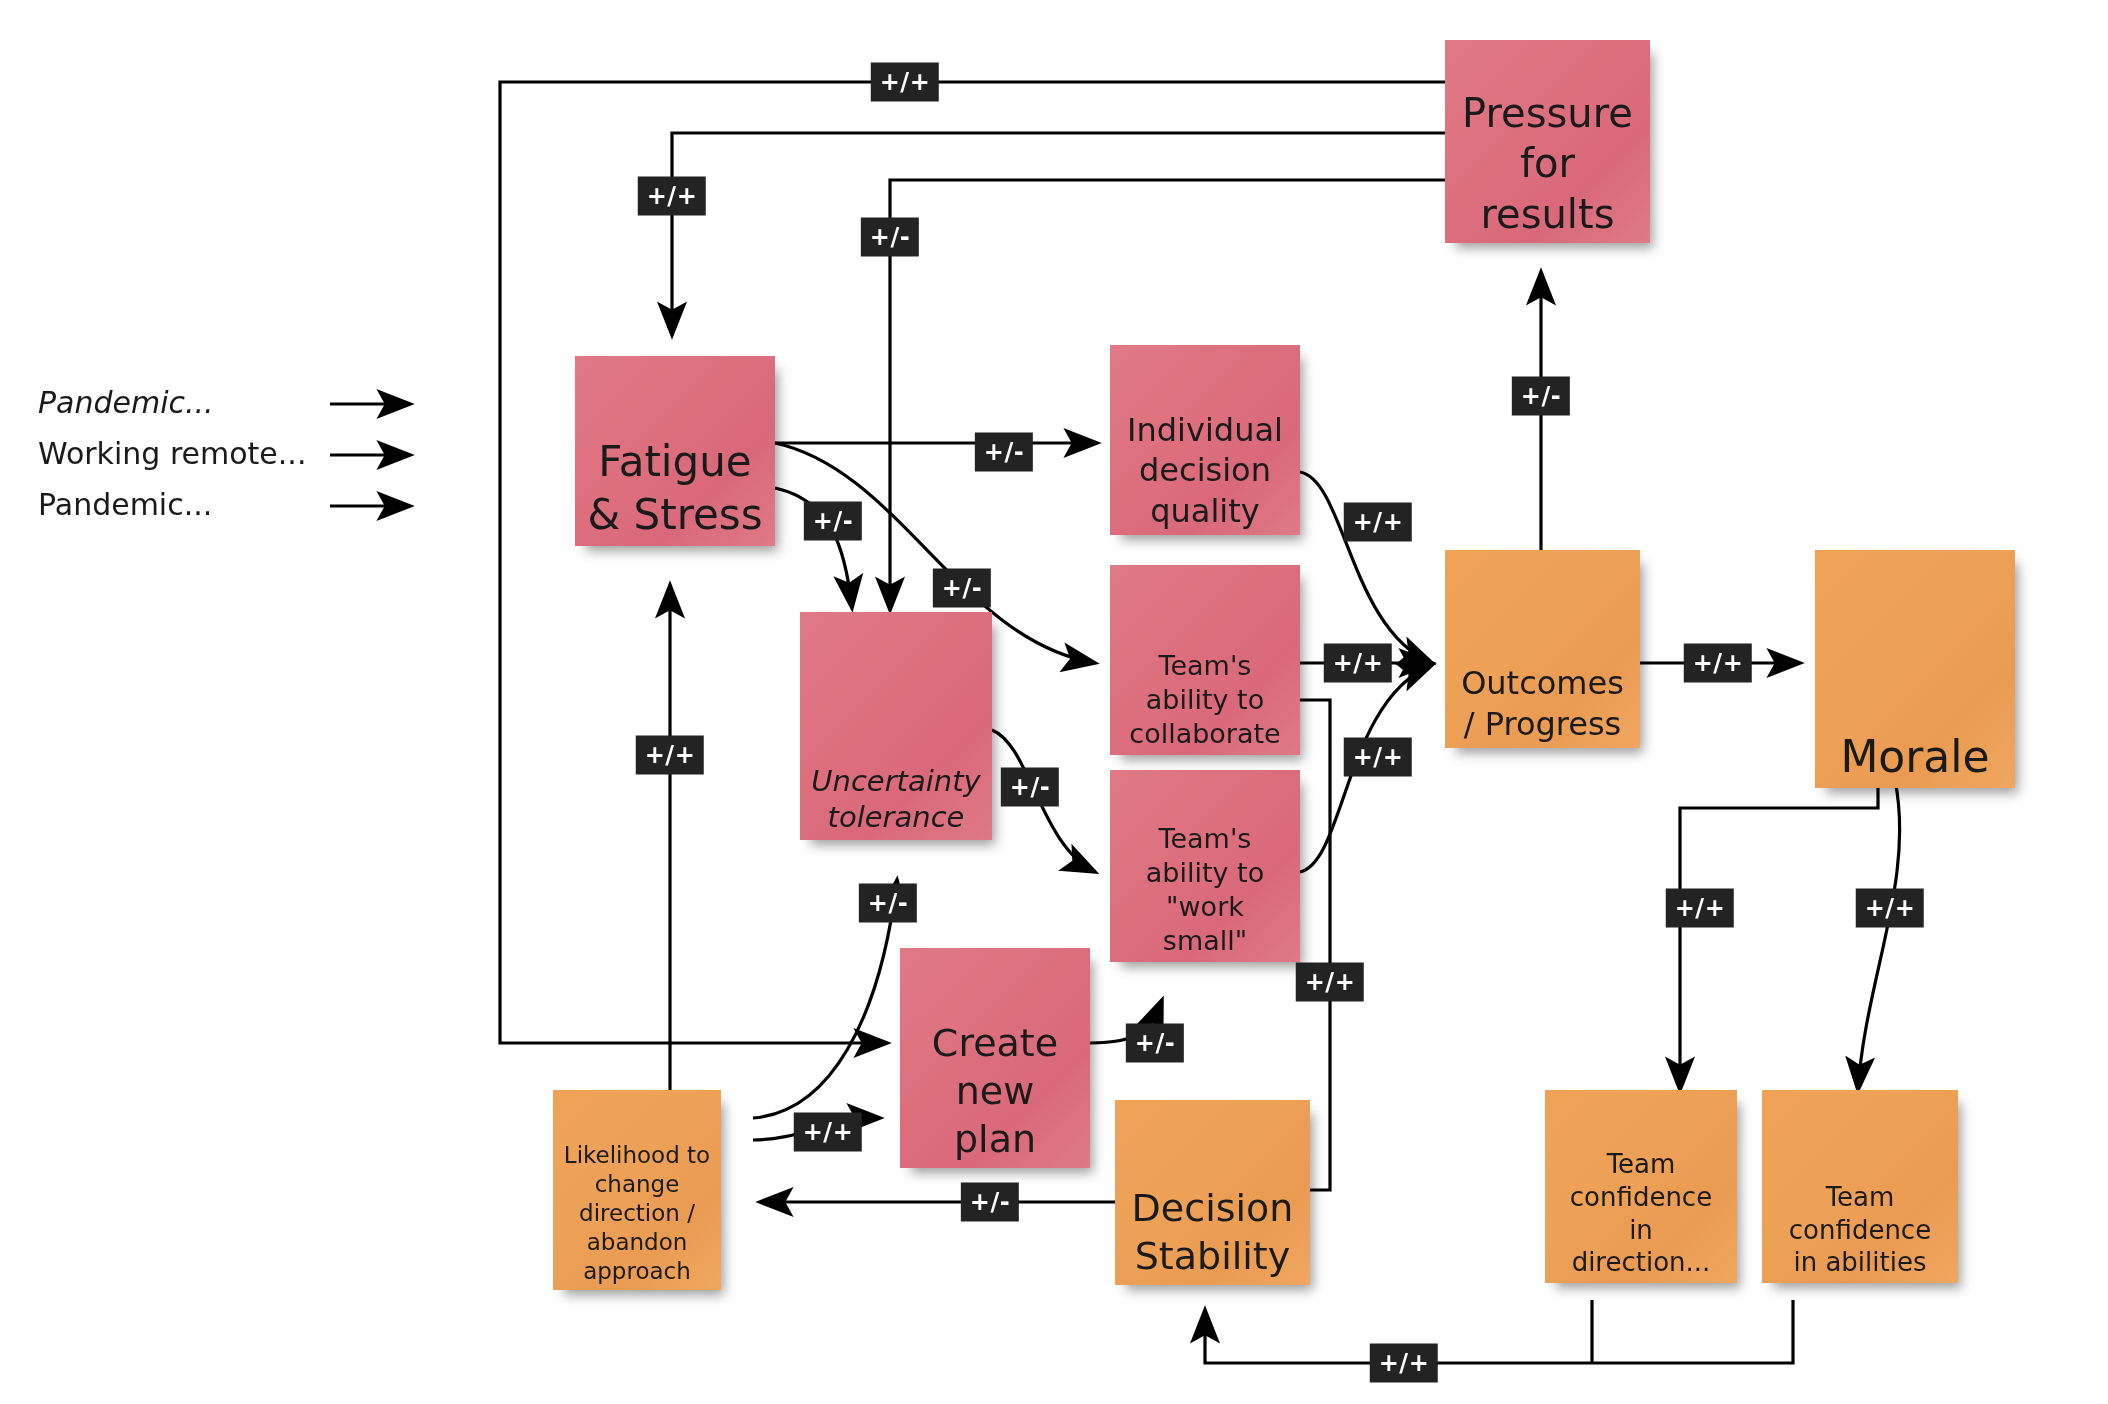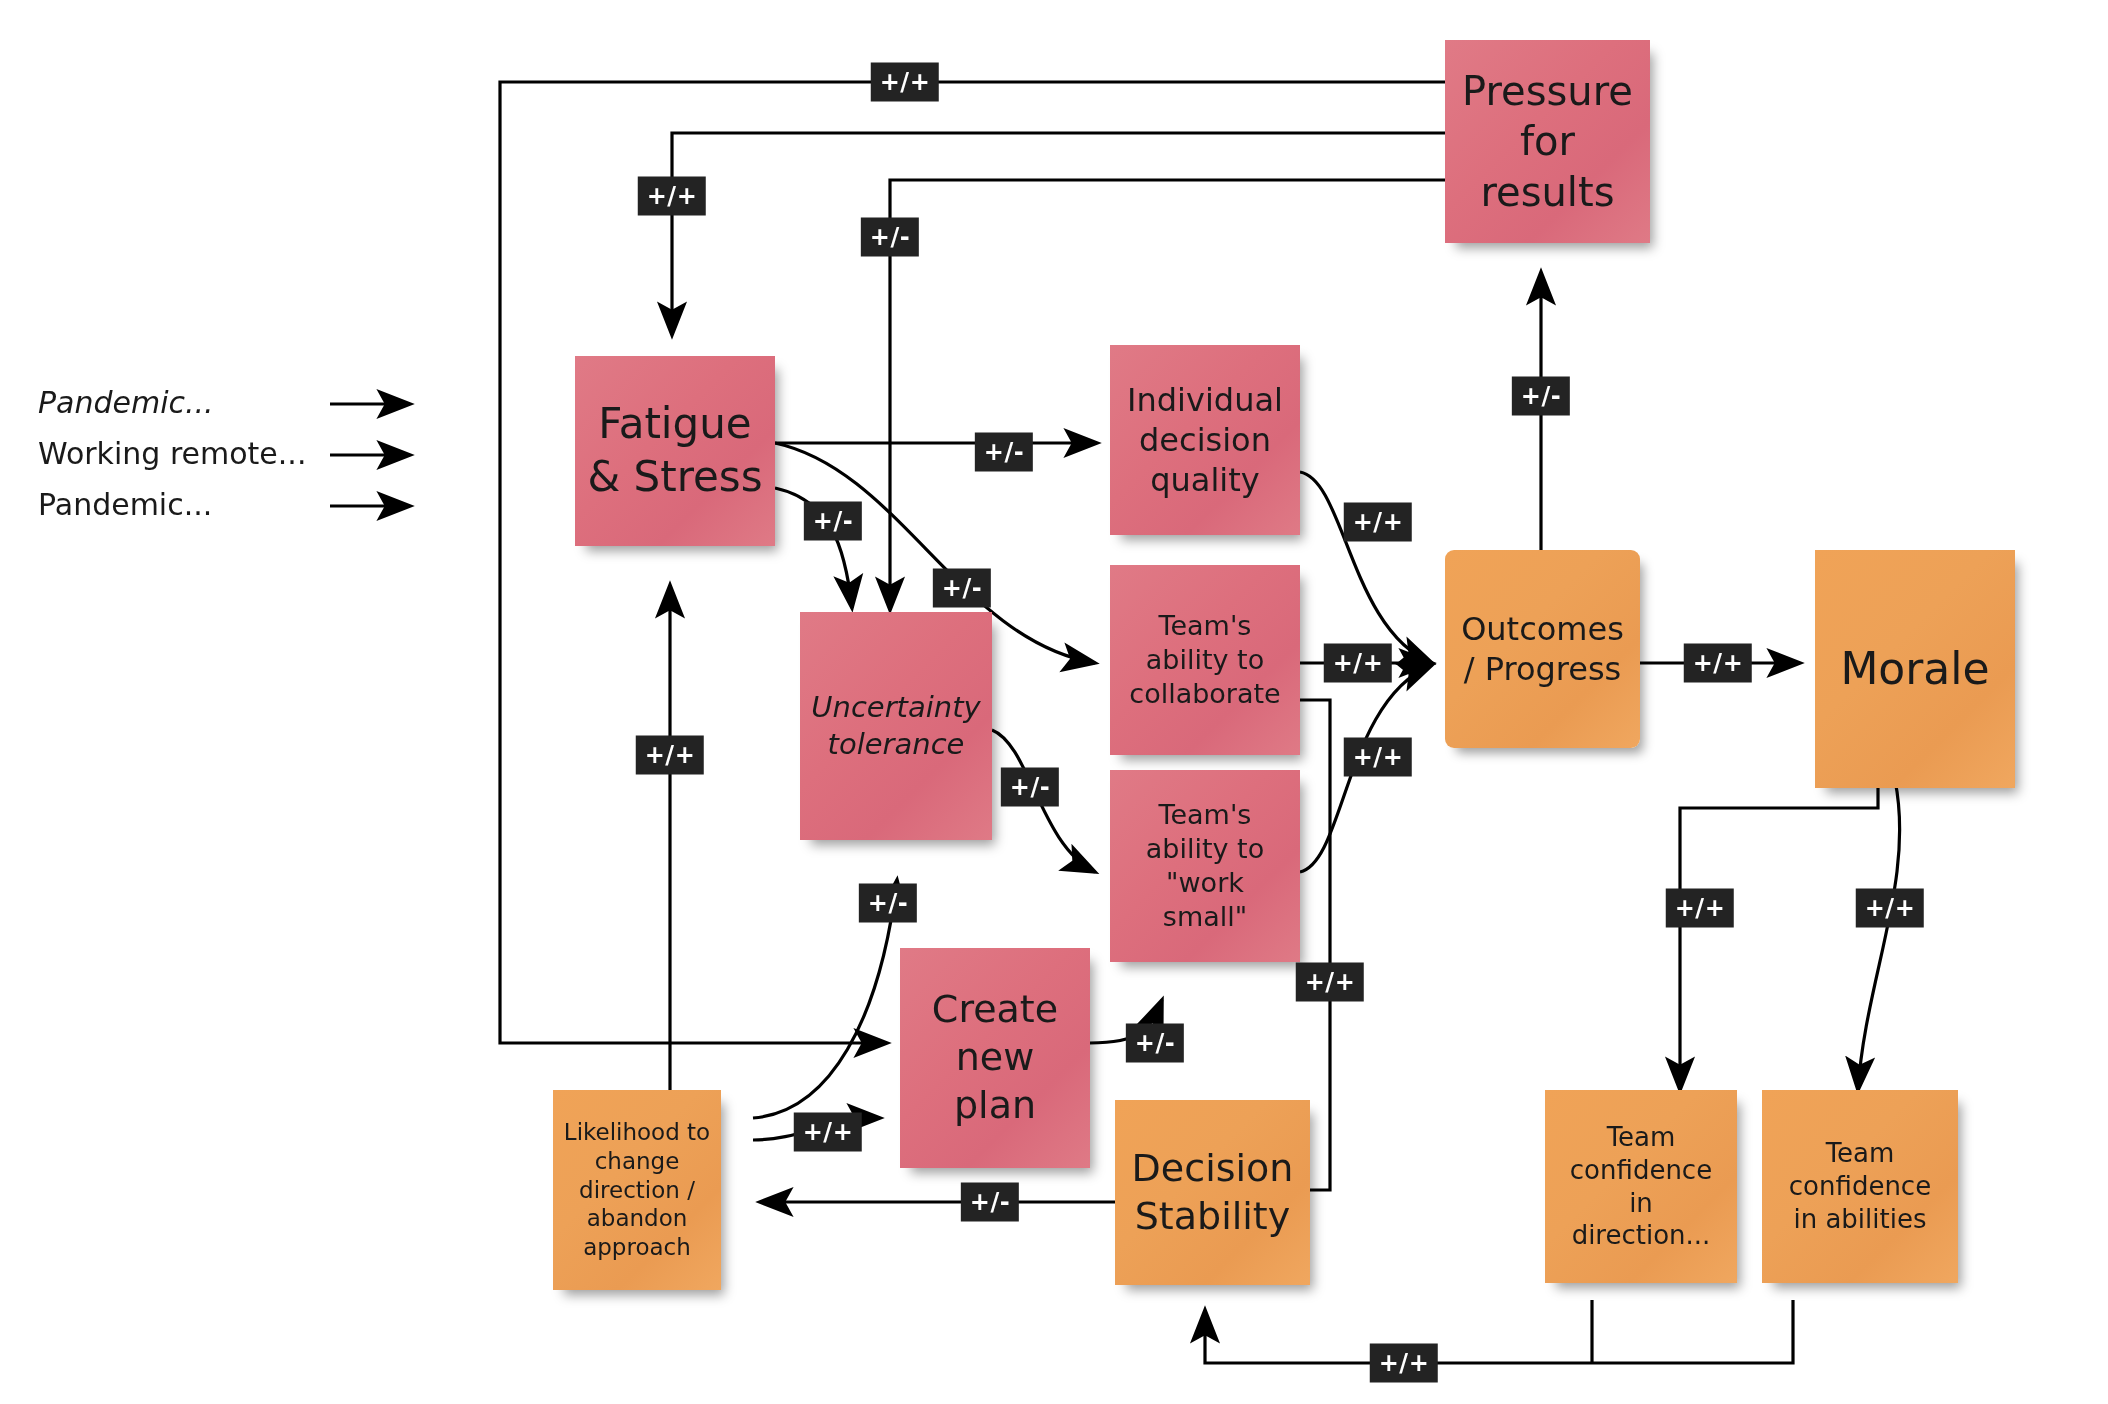--- a/index.html
+++ b/index.html
@@ -23,21 +23,21 @@
     left: 0;
     top: 0;
     width: 2108px;
     height: 1404px;
     pointer-events: none;
   }
   .note {
     position: absolute;
     box-sizing: border-box;
     display: flex;
-    align-items: center;
+    align-items: flex-end;
     justify-content: center;
     text-align: center;
     color: #1a1a1a;
     line-height: 1.26;
     padding: 4px 6px;
     box-shadow: 7px 9px 11px -4px rgba(0,0,0,0.38);
     z-index: 3;
   }
   .note.pink {
     background: linear-gradient(135deg, #e07a86 0%, #dd6f7d 42%, #d9697a 70%, #df7a86 100%);
@@ -165,21 +165,21 @@
     </div>
 
   <div class="note orange" id="n-likelihood" style="left:553px;  top:1090px; width:168px; height:200px; font-size:23px;">
       <span>Likelihood to<br>change<br>direction /<br>abandon<br>approach</span>
     </div>
 
   <div class="note orange" id="n-decisionstab" style="left:1115px; top:1100px; width:195px; height:185px; font-size:38px;">
       <span>Decision<br>Stability</span>
     </div>
 
-  <div class="note orange" id="n-outcomes" style="left:1445px; top:550px; width:195px; height:198px; font-size:32px;border-radius:9px;">
+  <div class="note orange" id="n-outcomes" style="left:1445px; top:550px; width:195px; height:198px; font-size:32px;">
       <span>Outcomes<br>/ Progress</span>
     </div>
 
   <div class="note orange" id="n-morale" style="left:1815px; top:550px; width:200px; height:238px; font-size:44px;">Morale</div>
 
   <div class="note orange" id="n-confdir" style="left:1545px; top:1090px; width:192px; height:193px; font-size:26px;">
       <span>Team<br>confidence<br>in<br>direction...</span>
     </div>
 
   <div class="note orange" id="n-confabil" style="left:1762px; top:1090px; width:196px; height:193px; font-size:26px;">

